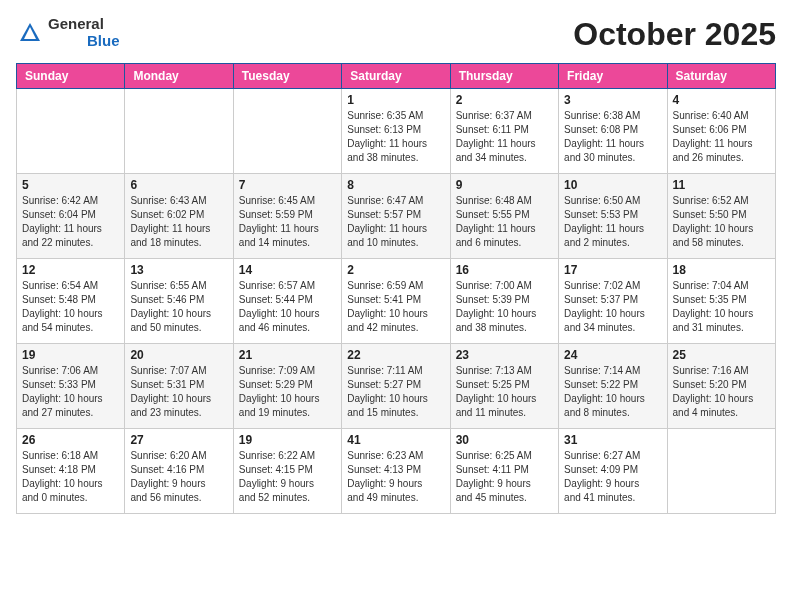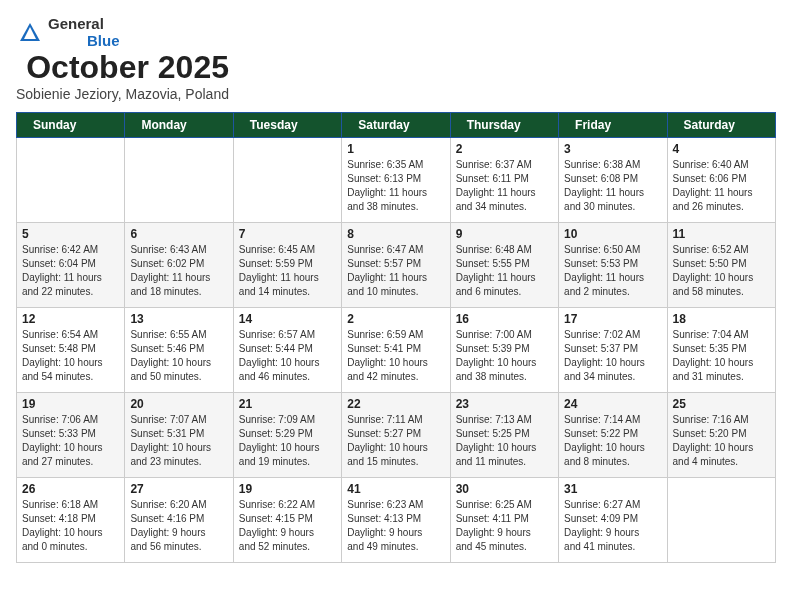--- a/index.html
+++ b/index.html
@@ -8,21 +8,20 @@
       background: #fff;
       width: 792px;
       min-height: 612px;
       padding: 16px;
     }
     .header {
       display: flex;
       justify-content: space-between;
       align-items: flex-start;
       margin-bottom: 10px;
-      flex-direction: column;
     }
     .logo {
       display: flex;
       align-items: center;
       gap: 4px;
     }
     .logo-text {
       display: flex;
       flex-direction: column;
       line-height: 1.1;
@@ -53,24 +52,24 @@
     .location {
       font-size: 14px;
       color: #444;
     }
     .calendar {
       width: 100%;
       border-collapse: collapse;
       border: 1px solid #ccc;
     }
     .calendar th {
-      background: #14532d;
+      background: #ec4899;
       color: #fff;
       font-size: 12px;
-      padding: 5px 16px;
+      padding: 5px 8px;
       text-align: left;
       border: 1px solid #1e55a0;
       font-weight: bold;
     }
     .calendar td {
       vertical-align: top;
       border: 1px solid #ccc;
       padding: 4px 5px;
       font-size: 10px;
       color: #222;
@@ -108,21 +107,20 @@
       <polygon points="14,4 24,22 4,22" fill="#1a6bbf"></polygon>
       <polygon points="14,8 20,20 8,20" fill="#fff"></polygon>
     </svg>
     <div class="logo-text">
       <span class="logo-general">General</span>
       <span class="logo-blue">Blue</span>
     </div>
   </div>
   <div class="title-block">
     <div class="month-title">October 2025</div>
-    <div class="location">Sobienie Jeziory, Mazovia, Poland</div>
   </div>
 </div>
 
 <table class="calendar">
   <thead>
     <tr>
     <th>Sunday</th>
         <th>Monday</th>
         <th>Tuesday</th>
         <th>Saturday</th>

